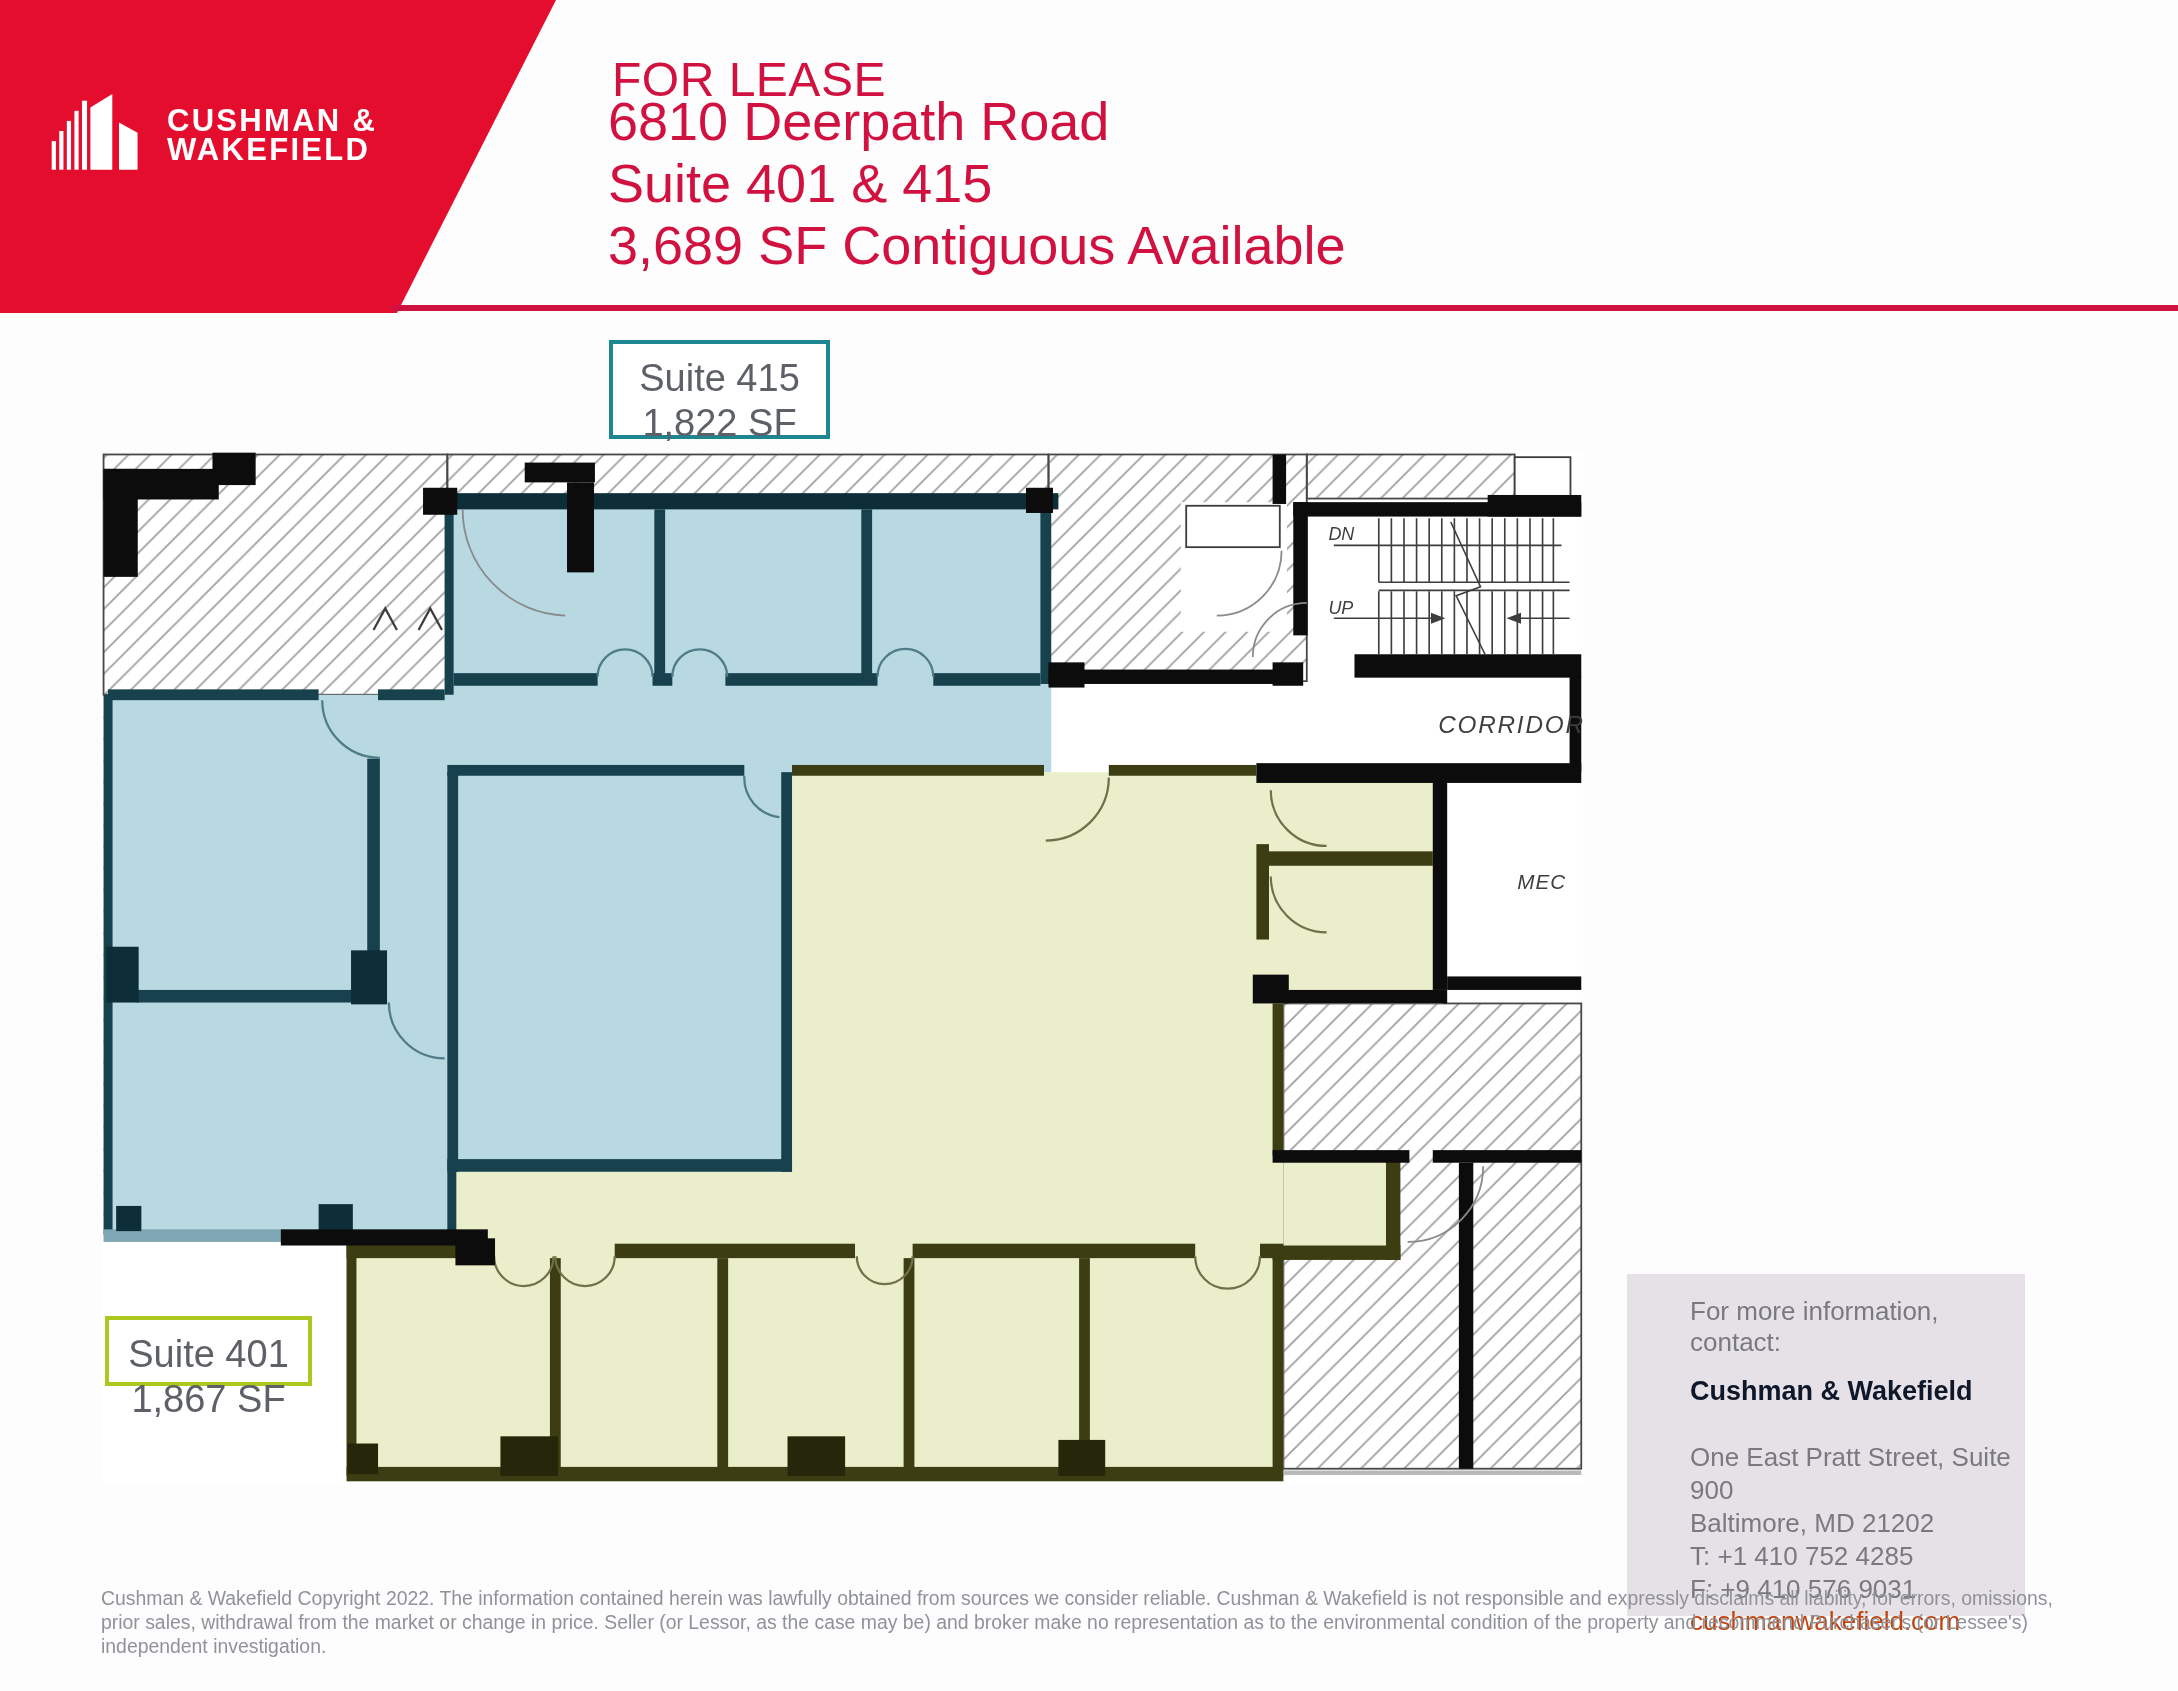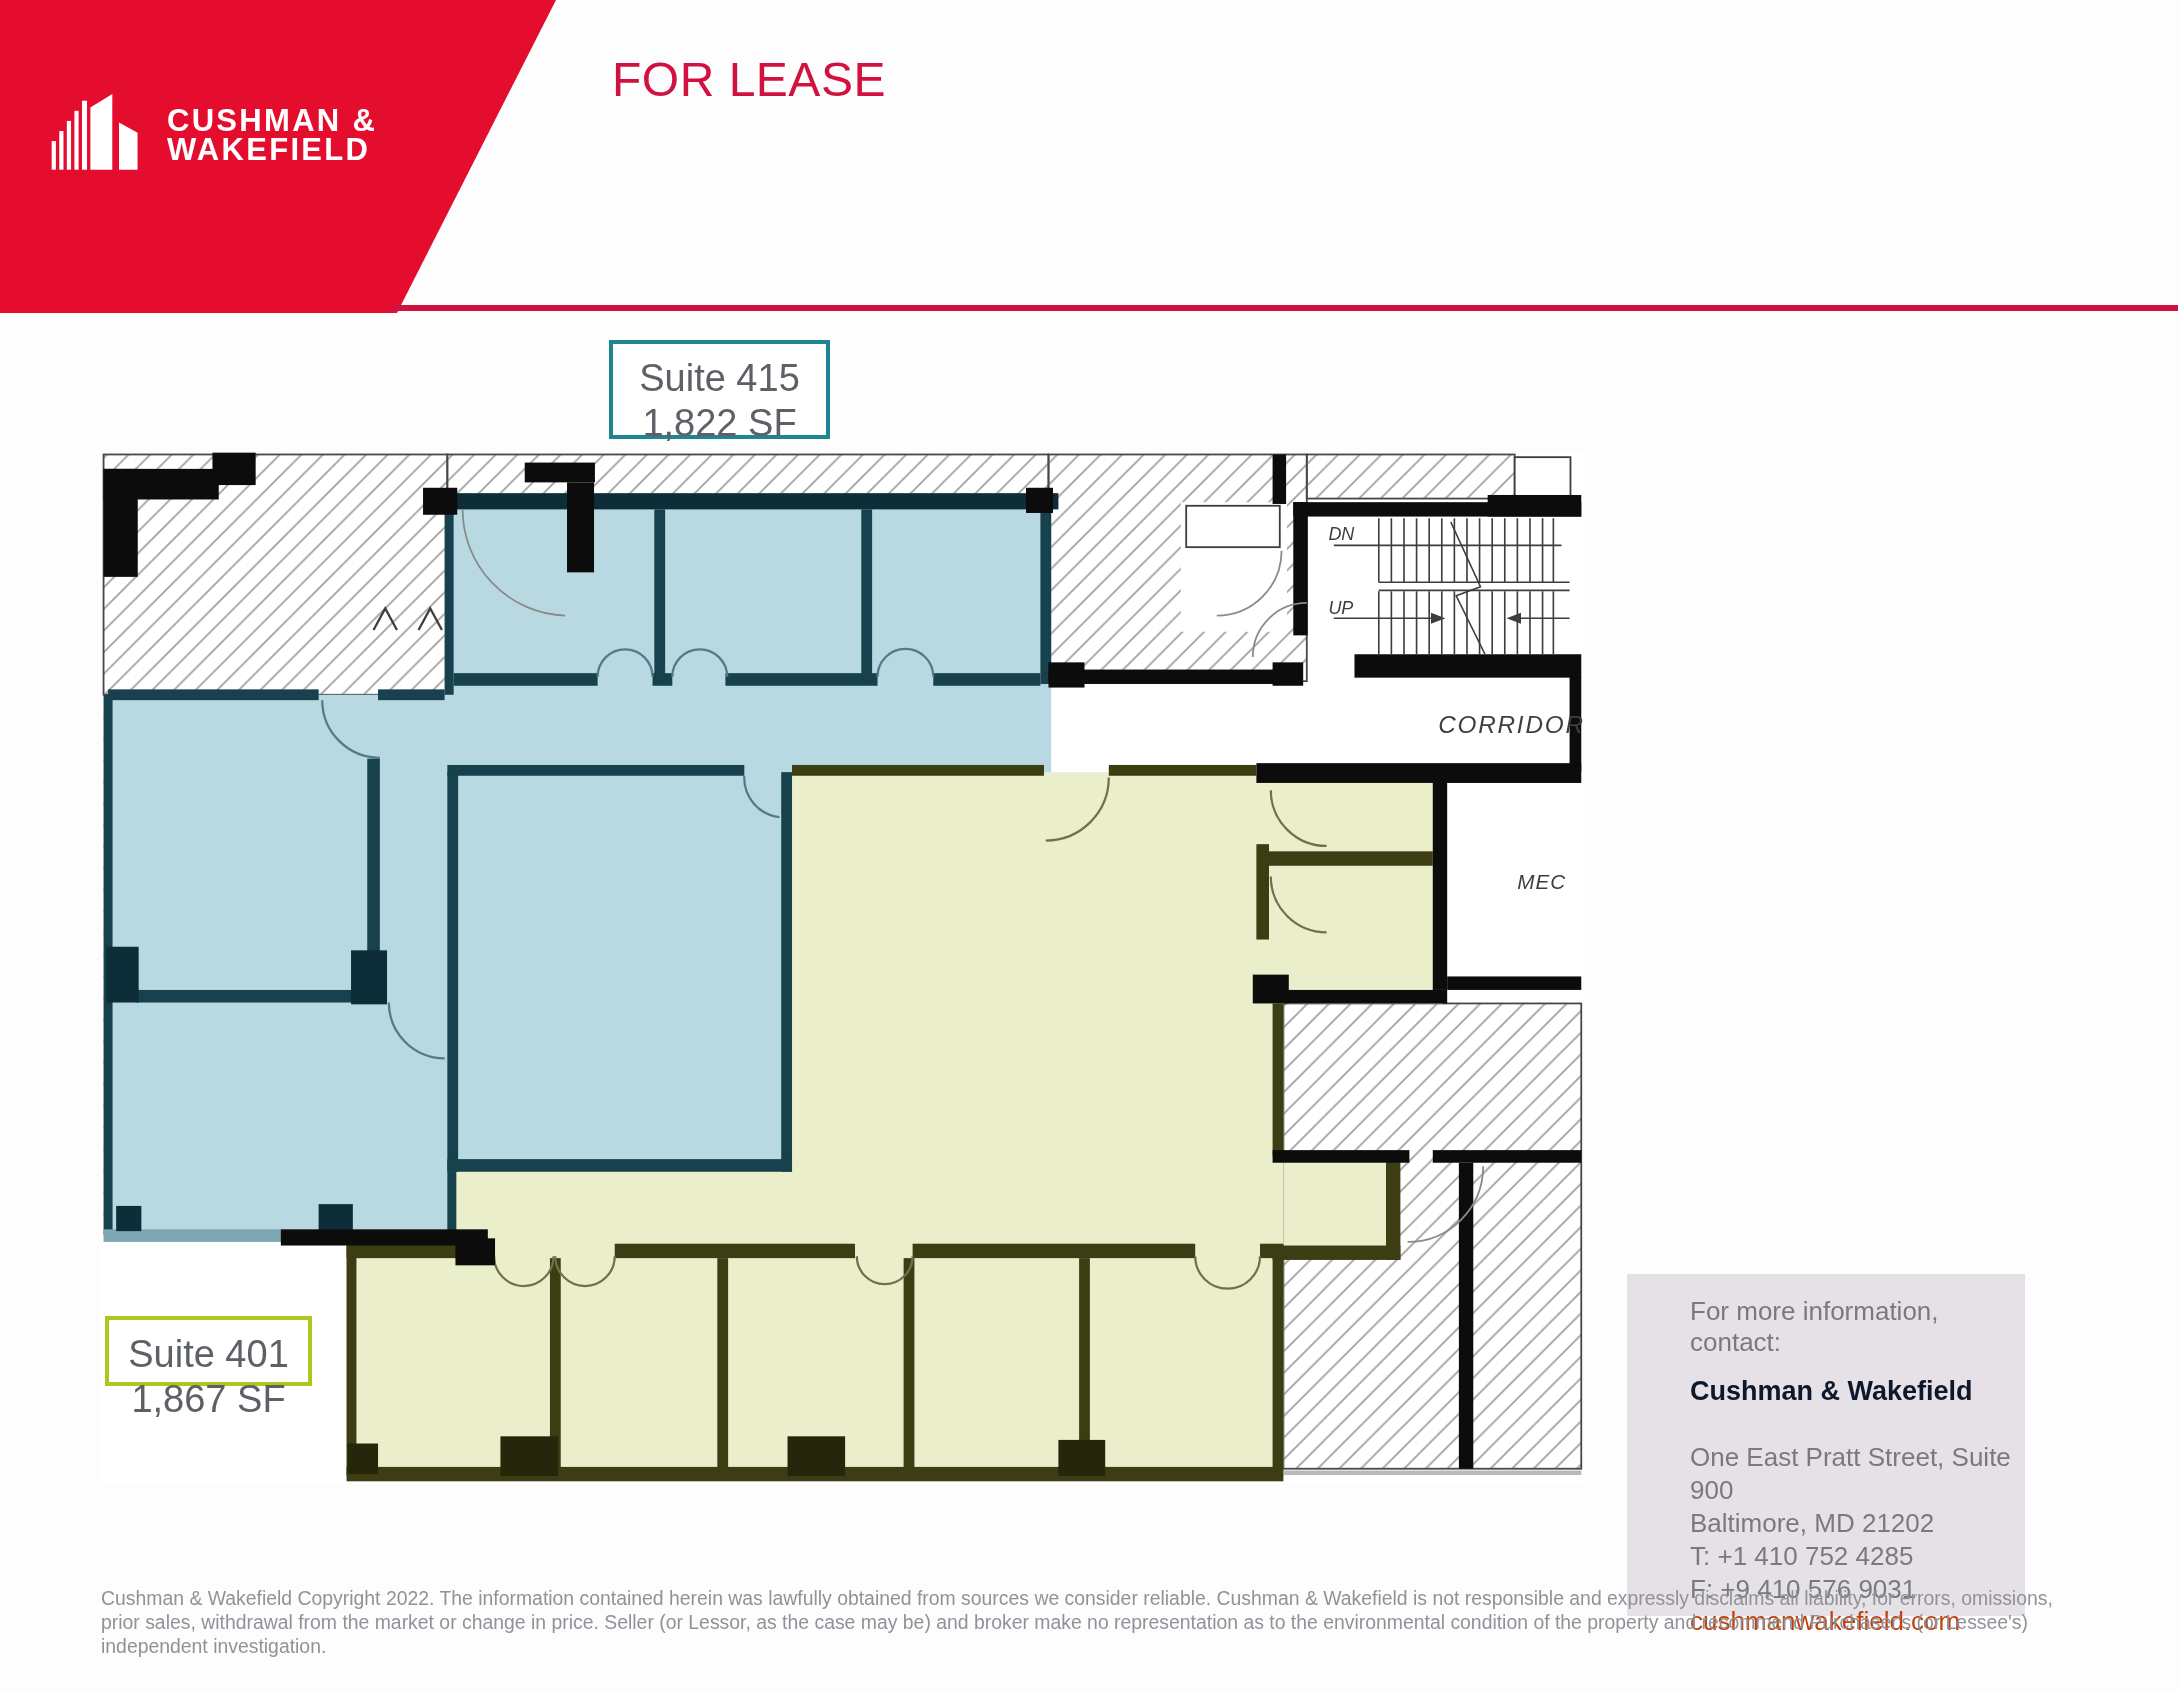--- a/index.html
+++ b/index.html
@@ -213,20 +213,25 @@
       </g>
     </svg>
     <div class="brand-text">
       <div>CUSHMAN &amp;</div>
       <div>WAKEFIELD</div>
     </div>
   </div>
   <div class="red-rule"></div>
 
   <div class="hdr hdr-eyebrow">FOR LEASE</div>
+  <div class="hdr hdr-lines">
+    <div>6810 Deerpath Road</div>
+    <div>Suite 401 &amp; 415</div>
+    <div>3,689 SF Contiguous Available</div>
+  </div>
 
   <div class="suite-box suite-415">
     <div>Suite 415</div>
     <div>1,822 SF</div>
   </div>
   <div class="suite-box suite-401">
     <div>Suite 401</div>
     <div>1,867 SF</div>
   </div>
 

